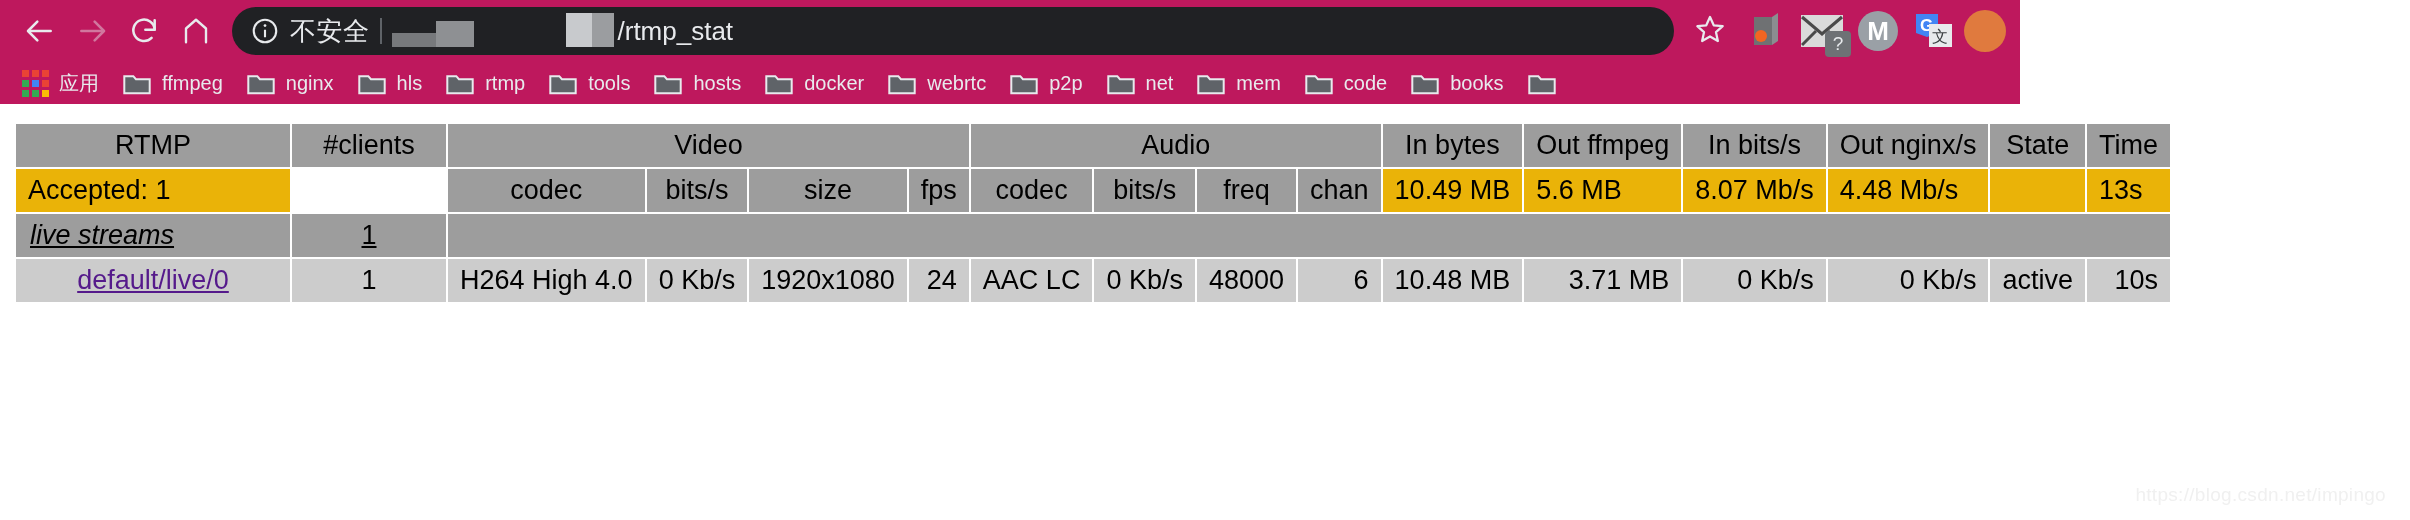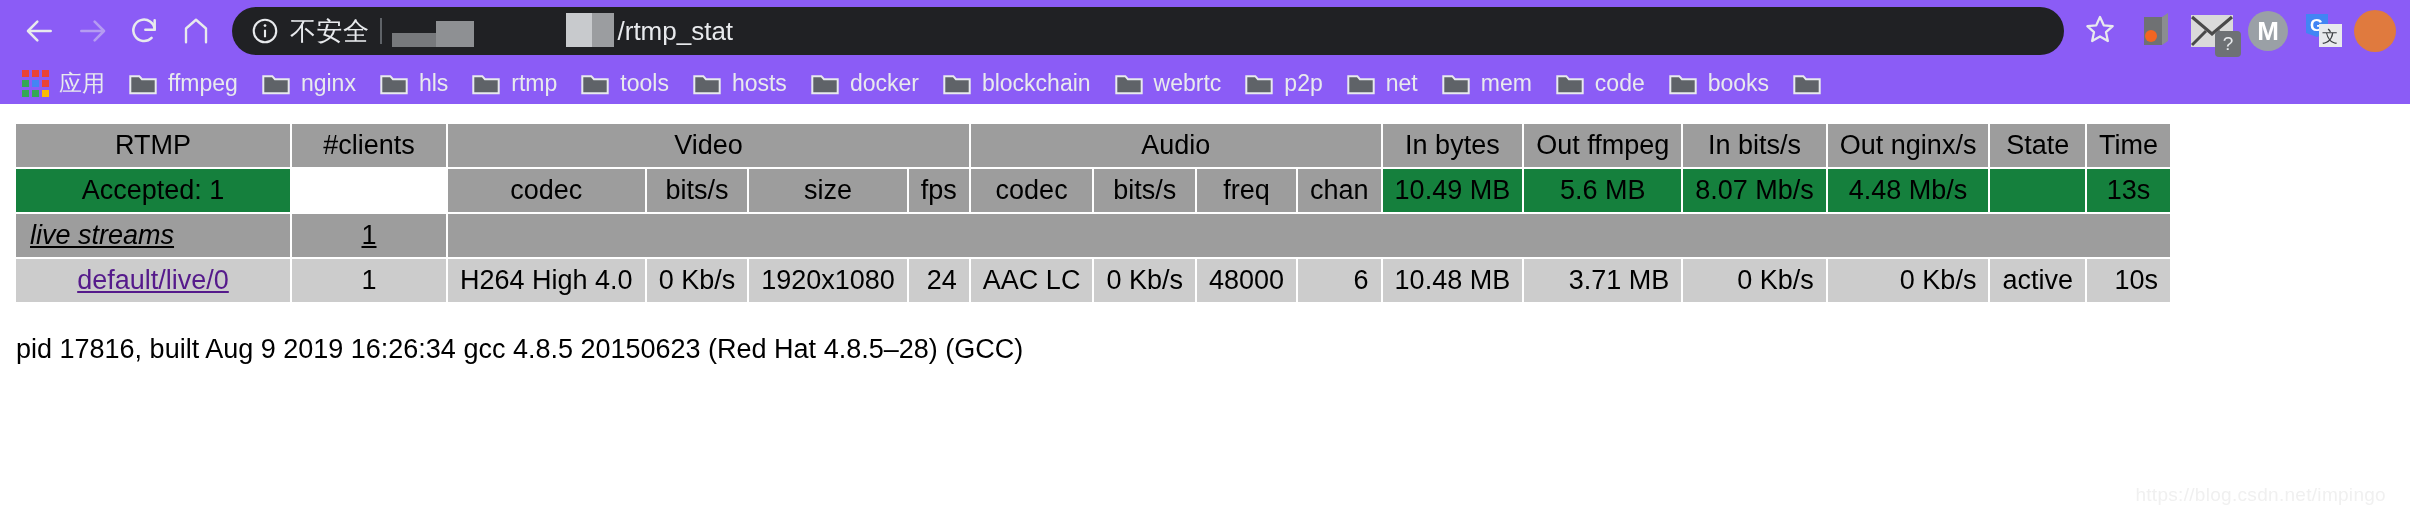--- a/index.html
+++ b/index.html
@@ -10,22 +10,22 @@
   body {
     width: 2410px;
     height: 520px;
     overflow: hidden;
     font-family: "Liberation Sans", sans-serif;
     -webkit-font-smoothing: antialiased;
   }
 
   
   .browser {
-    background: #8b5cf6;
-    width: 2410px;
+    background: #be185d;
+    width: 2020px;
   }
   .toolbar {
     height: 62px;
     display: flex;
     align-items: center;
     padding: 0 14px;
     box-sizing: border-box;
   }
   .nav-btn {
     width: 52px;
@@ -162,21 +162,21 @@
     display: flex;
     align-items: center;
     height: 34px;
     padding: 0 10px;
     border-radius: 4px;
     flex: none;
     margin-right: 4px;
   }
   .bm-label {
     color: #e8eaed;
-    font-size: 23px;
+    font-size: 20px;
     margin-left: 11px;
   }
   .apps-grid {
     width: 26px; height: 26px;
     display: grid;
     grid-template-columns: repeat(3, 7px);
     grid-template-rows: repeat(3, 7px);
     gap: 3px;
     flex: none;
   }
@@ -214,22 +214,22 @@
   td.sub {
     background: #9d9d9d;
     text-align: center;
     margin-top: 20px;
   }
   td.blank {
     background: #ffffff;
     border-color: #ffffff;
   }
   td.plain {
-    background: #15803d;
-    text-align: center;
+    background: #eab308;
+    text-align: left;
   }
   tr.streams td {
     background: #9d9d9d;
     text-decoration: underline;
   }
   tr.streams td.name {
     font-style: italic;
     text-align: left;
     padding-left: 14px;
     padding-right: 50px;
@@ -446,28 +446,20 @@
 
     <div class="bm">
       <span class="folder">
         <svg width="28" height="23" viewBox="0 0 28 23">
             <path d="M1.3 4.2 h9 l2.6 3 h13.8 v14 h-25.4 z" fill="#5f6368" stroke="#e8eaed" stroke-width="2"></path>
           </svg>
       </span>
       <span class="bm-label">docker</span>
     </div>
 
-    <div class="bm">
-      <span class="folder">
-        <svg width="28" height="23" viewBox="0 0 28 23">
-            <path d="M1.3 4.2 h9 l2.6 3 h13.8 v14 h-25.4 z" fill="#5f6368" stroke="#e8eaed" stroke-width="2"></path>
-          </svg>
-      </span>
-      <span class="bm-label">blockchain</span>
-    </div>
 
     <div class="bm">
       <span class="folder">
         <svg width="28" height="23" viewBox="0 0 28 23">
             <path d="M1.3 4.2 h9 l2.6 3 h13.8 v14 h-25.4 z" fill="#5f6368" stroke="#e8eaed" stroke-width="2"></path>
           </svg>
       </span>
       <span class="bm-label">webrtc</span>
     </div>
 
@@ -589,16 +581,15 @@
         <td>10.48 MB</td>
         <td>3.71 MB</td>
         <td>0 Kb/s</td>
         <td>0 Kb/s</td>
         <td>active</td>
         <td>10s</td>
       </tr>
     </tbody>
   </table>
 
-  <div class="footer-note">pid 17816, built Aug 9 2019 16:26:34 gcc 4.8.5 20150623 (Red Hat 4.8.5–28) (GCC)</div>
 
   <div class="watermark">https://blog.csdn.net/impingo</div>
 </div>
 
 </body></html>

